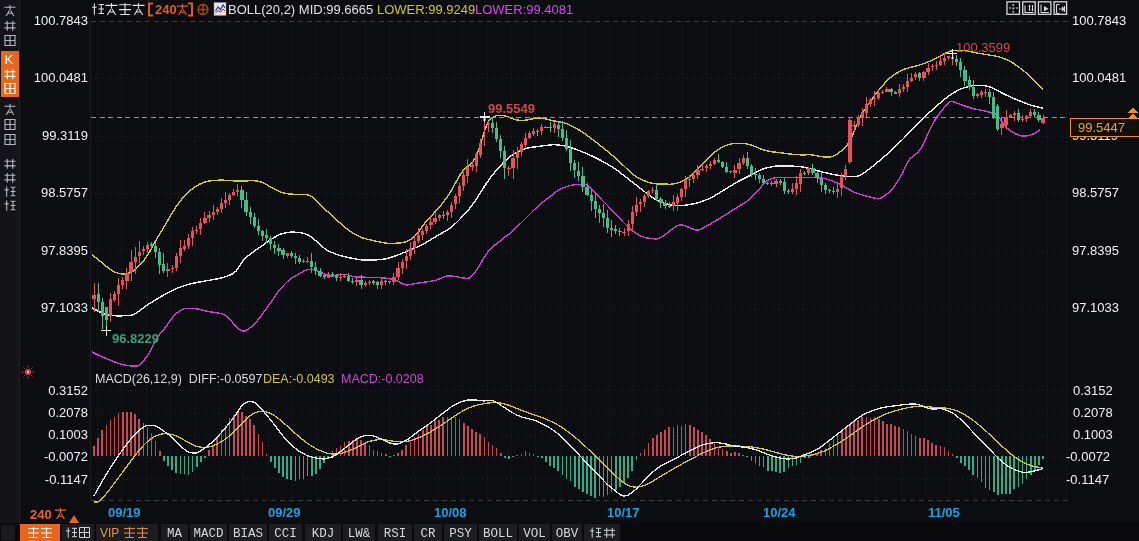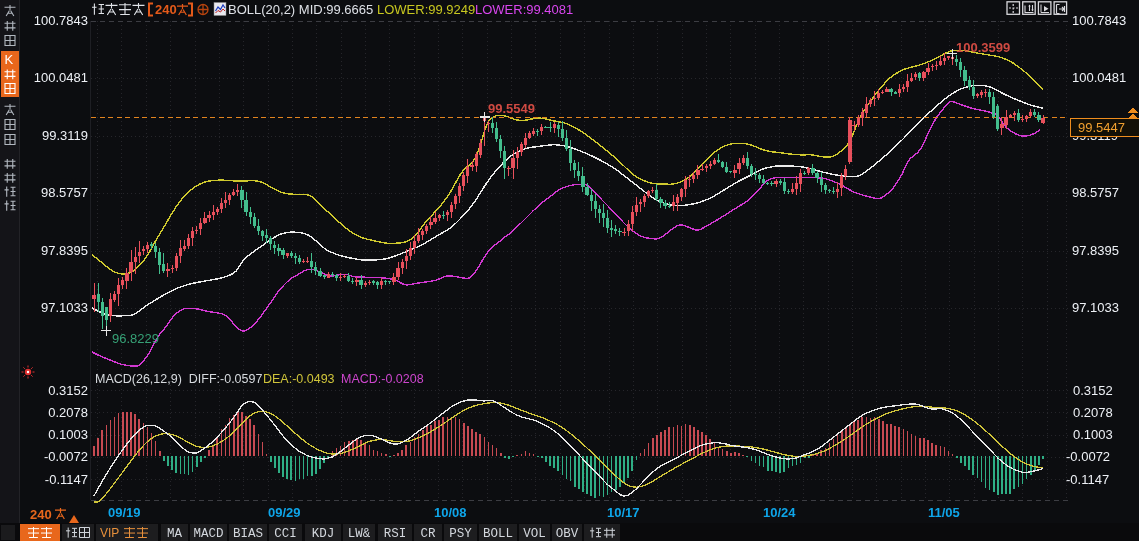--- a/index.html
+++ b/index.html
@@ -87,22 +87,22 @@
 <div class="lbl r" style="left:20px;top:406px;width:68px;font-size:13px">0.2078</div>
 <div class="lbl" style="left:1073px;top:406px;font-size:13px">0.2078</div>
 <div class="lbl r" style="left:20px;top:428px;width:68px;font-size:13px">0.1003</div>
 <div class="lbl" style="left:1073px;top:428px;font-size:13px">0.1003</div>
 <div class="lbl r" style="left:20px;top:450px;width:68px;font-size:13px">-0.0072</div>
 <div class="lbl" style="left:1066px;top:450px;font-size:13px">-0.0072</div>
 <div class="lbl r" style="left:20px;top:473px;width:68px;font-size:13px">-0.1147</div>
 <div class="lbl" style="left:1066px;top:473px;font-size:13px">-0.1147</div>
 <div style="position:absolute;left:1070px;top:118px;width:66px;height:17px;border:1.5px solid #ef8d1e;background:#131007;color:#f0a030;font-size:13px;line-height:17px;padding-left:7px;font-family:Liberation Sans">99.5447</div>
 <div class="lbl" style="left:488px;top:102px;color:#cf4a42;font-weight:bold;font-size:13px">99.5549</div>
-<div class="lbl" style="left:956px;top:41px;color:#cf4a42;font-weight:bold;font-size:13px">100.3599</div>
-<div class="lbl" style="left:112px;top:332px;color:#36a176;font-weight:normal;font-size:13px">96.8229</div>
+<div class="lbl" style="left:956px;top:41px;color:#cf4a42;font-weight:normal;font-size:13px">100.3599</div>
+<div class="lbl" style="left:112px;top:332px;color:#36a176;font-weight:bold;font-size:13px">96.8229</div>
 <div class="lbl" style="left:95px;top:373px;color:#d6dade;font-size:12.5px">MACD(26,12,9)&nbsp; DIFF:-0.0597</div>
 <div class="lbl" style="left:263px;top:373px;color:#cfc43a;font-size:12.5px">DEA:-0.0493</div>
 <div class="lbl" style="left:341px;top:373px;color:#cc45cc;font-size:12.5px">MACD:-0.0208</div>
 <svg width="16" height="16" style="position:absolute;left:20px;top:364px">
 <circle cx="8" cy="8" r="3.2" fill="#e03030"></circle>
       <circle cx="8" cy="8" r="1.2" fill="#fff"></circle>
 <g stroke="#e03030" stroke-width="1">
         <path d="M8 1.5V3.5 M8 12.5V14.5 M1.5 8H3.5 M12.5 8H14.5 M3.4 3.4L4.8 4.8 M11.2 11.2L12.6 12.6 M12.6 3.4L11.2 4.8 M4.8 11.2L3.4 12.6"></path>
       </g>
     </svg>

